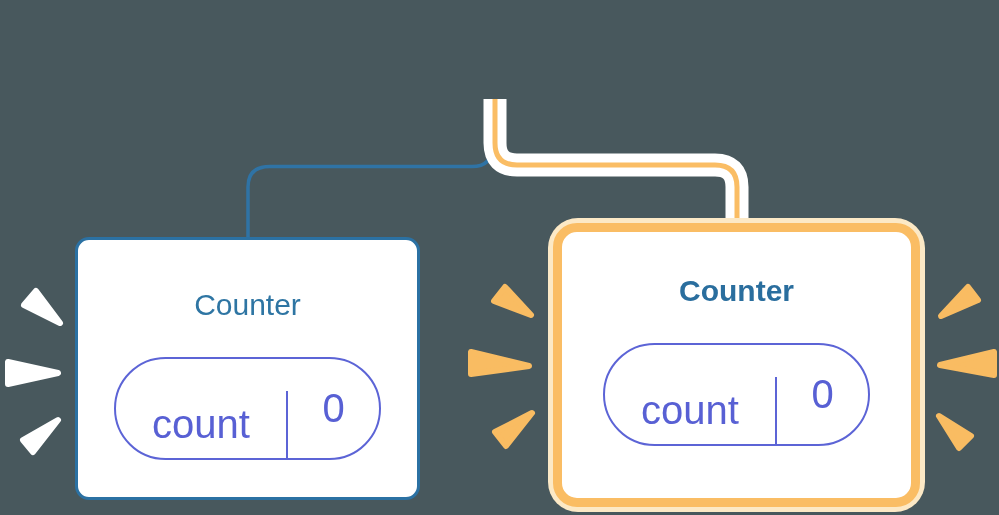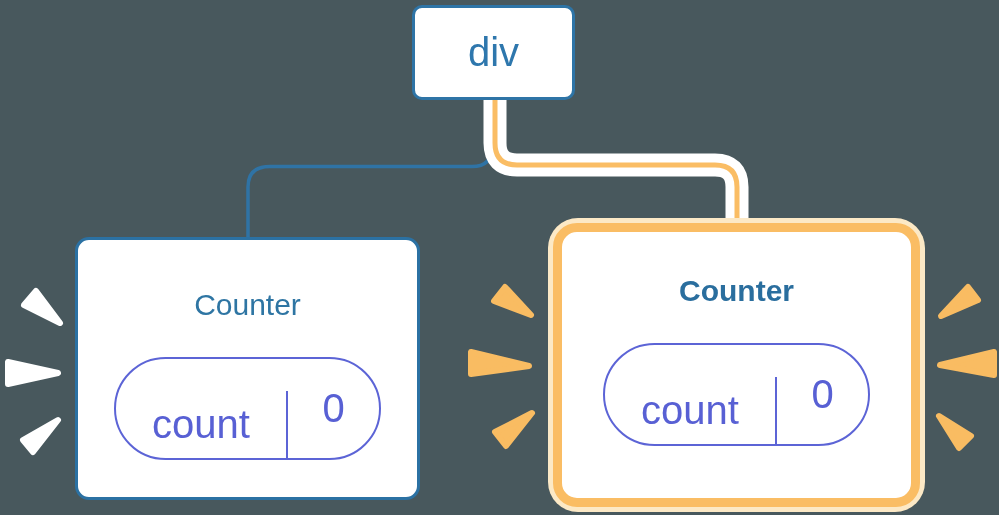--- a/index.html
+++ b/index.html
@@ -90,23 +90,20 @@
       <polygon points="495,432 506,446 532,413"></polygon>
     </g>
 
     <g fill="#F9BC62" stroke="#F9BC62" stroke-width="6" stroke-linejoin="round">
       <polygon points="968,287 978,300 941,316"></polygon>
       <polygon points="994,352 994,375 940,365"></polygon>
       <polygon points="971,436 959,448 939,416"></polygon>
     </g>
   </svg>
 
-  <div class="node-root">
-    <span>div</span>
-  </div>
 
   <div class="card-left">
     <div class="card-title">Counter</div>
     <div class="pill">
       <div class="pill-key">count</div>
       <div class="pill-value">0</div>
     </div>
   </div>
 
   <div class="card-right-outer">

